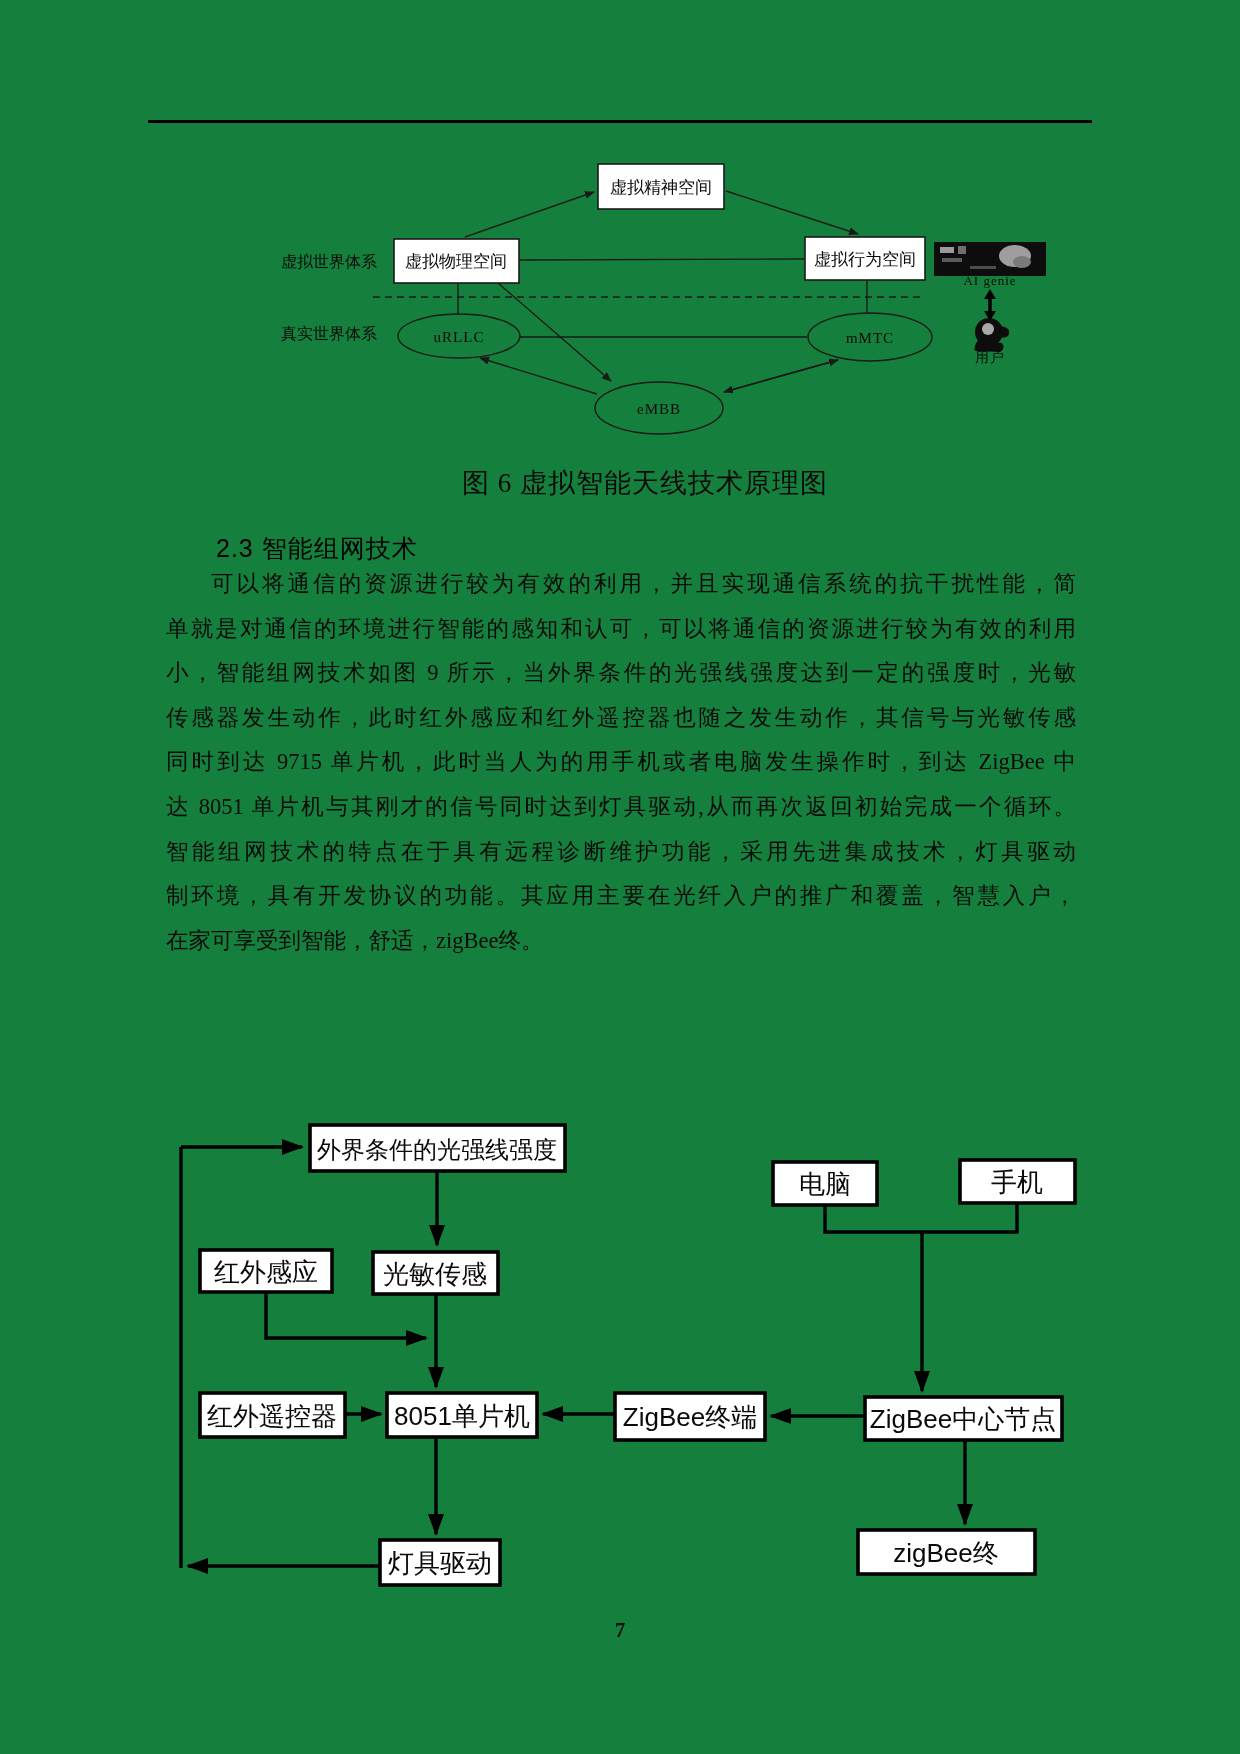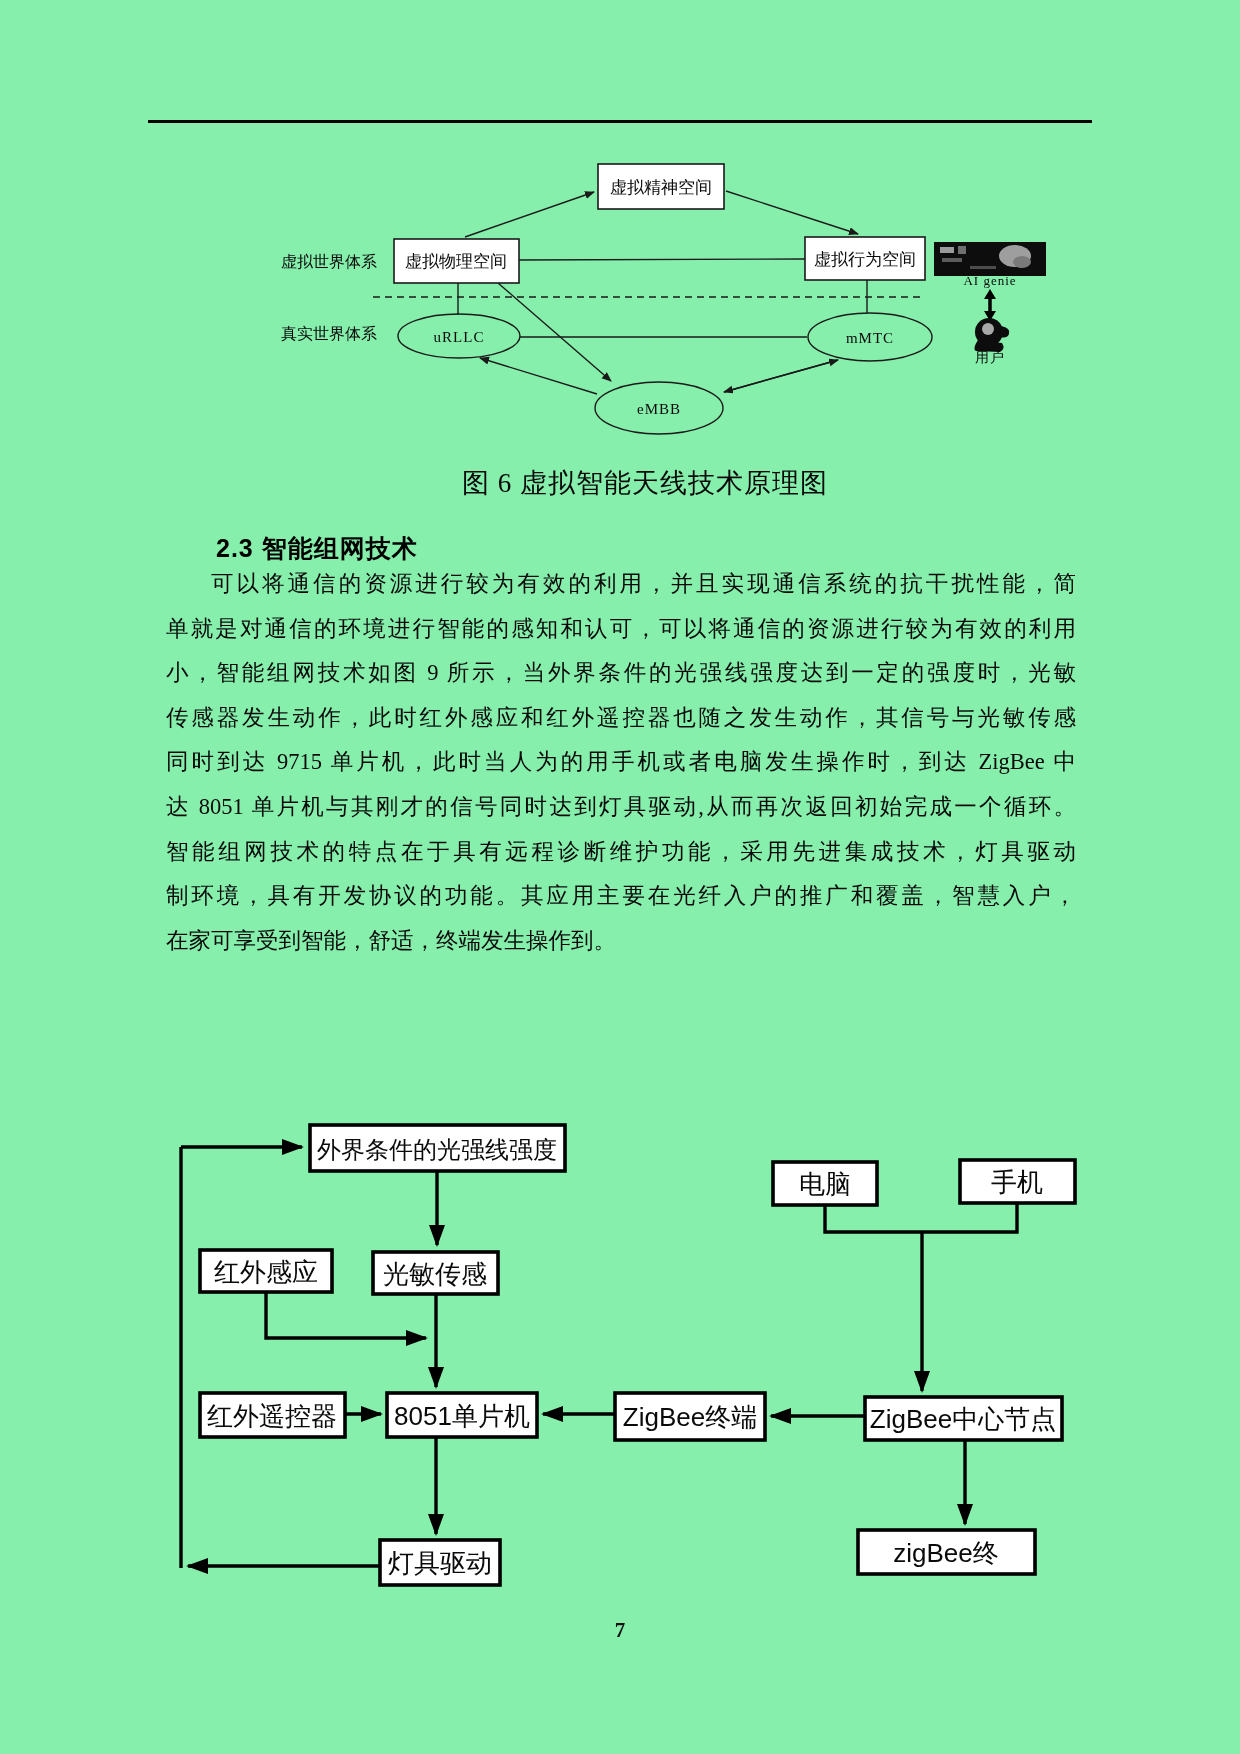--- a/index.html
+++ b/index.html
@@ -1,30 +1,30 @@
 <!DOCTYPE html>
 <html><head>
 <meta charset="utf-8">
 <style>
   * { margin:0; padding:0; box-sizing:border-box; }
   html,body { background:#888; }
   .page {
     position:relative; width:1240px; height:1754px; margin:0 auto;
-    background:#86efac; overflow:hidden;
+    background:#15803d; overflow:hidden;
     font-family:"Liberation Serif","DejaVu Serif",serif; color:#000;
   }
   .abs { position:absolute; }
   .top-rule { left:148px; top:120px; width:944px; height:3px; background:#000; }
   .fig-svg { left:0; }
   .caption {
     left:0; top:465px; width:1290px; text-align:center;
     font-size:27px; letter-spacing:1px; color:#0a0a0a;
   }
   .heading {
-    left:216px; top:532px; font-size:25px; font-weight:bold;
+    left:216px; top:532px; font-size:25px; font-weight:normal;
     letter-spacing:1px; color:#000;
     font-family:"Liberation Sans","DejaVu Sans",sans-serif;
   }
   .para { left:166px; top:562px; width:910px; font-size:22.5px; color:#0a0a0a; }
   .para .ln {
     height:44.6px; line-height:44.6px; white-space:nowrap;
     text-align:justify; text-align-last:justify; overflow:hidden;
   }
   .para .ln.first { text-indent:2em; }
   .para .ln.last { text-align-last:left; }
@@ -131,21 +131,21 @@
 
   <div class="abs para">
     <div class="ln first">可以将通信的资源进行较为有效的利用，并且实现通信系统的抗干扰性能，简</div>
     <div class="ln">单就是对通信的环境进行智能的感知和认可，可以将通信的资源进行较为有效的利用</div>
     <div class="ln">小，智能组网技术如图 9 所示，当外界条件的光强线强度达到一定的强度时，光敏</div>
     <div class="ln">传感器发生动作，此时红外感应和红外遥控器也随之发生动作，其信号与光敏传感</div>
     <div class="ln">同时到达 9715 单片机，此时当人为的用手机或者电脑发生操作时，到达 ZigBee 中</div>
     <div class="ln">达 8051 单片机与其刚才的信号同时达到灯具驱动,从而再次返回初始完成一个循环。</div>
     <div class="ln">智能组网技术的特点在于具有远程诊断维护功能，采用先进集成技术，灯具驱动</div>
     <div class="ln">制环境，具有开发协议的功能。其应用主要在光纤入户的推广和覆盖，智慧入户，</div>
-    <div class="ln last">在家可享受到智能，舒适，终端发生操作到。</div>
+    <div class="ln last">在家可享受到智能，舒适，zigBee终。</div>
   </div>
 
   <svg class="abs fig-svg" style="top:1100px" width="1240" height="520" viewBox="0 1100 1240 520">
     <defs>
       <marker id="a7" markerUnits="userSpaceOnUse" markerWidth="24" markerHeight="18" refX="20" refY="8" orient="auto">
         <path d="M0,0 L22,8 L0,16 Z" fill="#000"></path>
       </marker>
     </defs>
 
     <line class="thick" x1="380" y1="1566" x2="188" y2="1566" marker-end="url(#a7)"></line>

